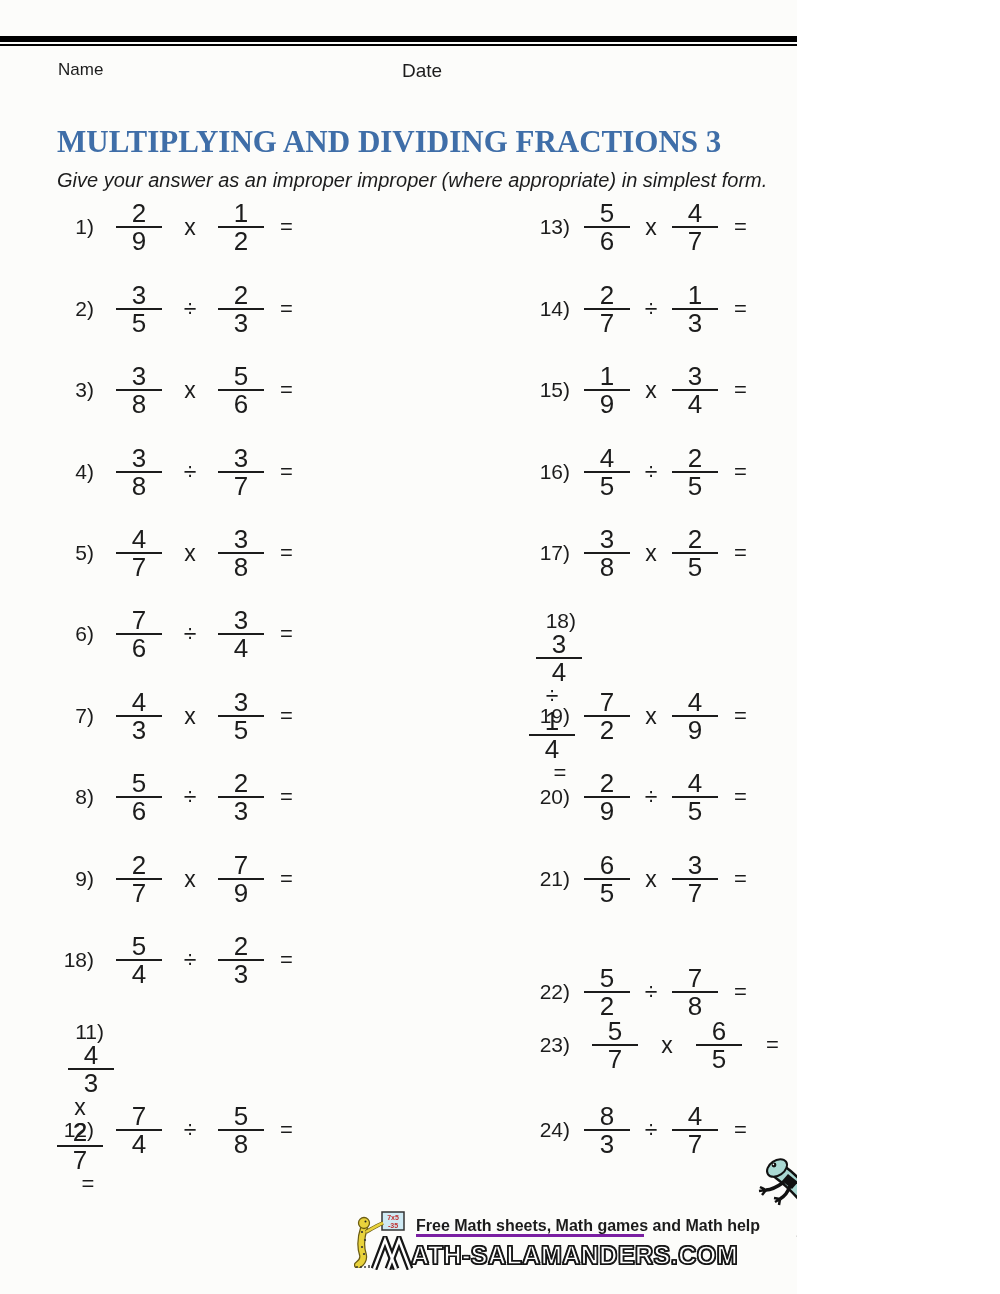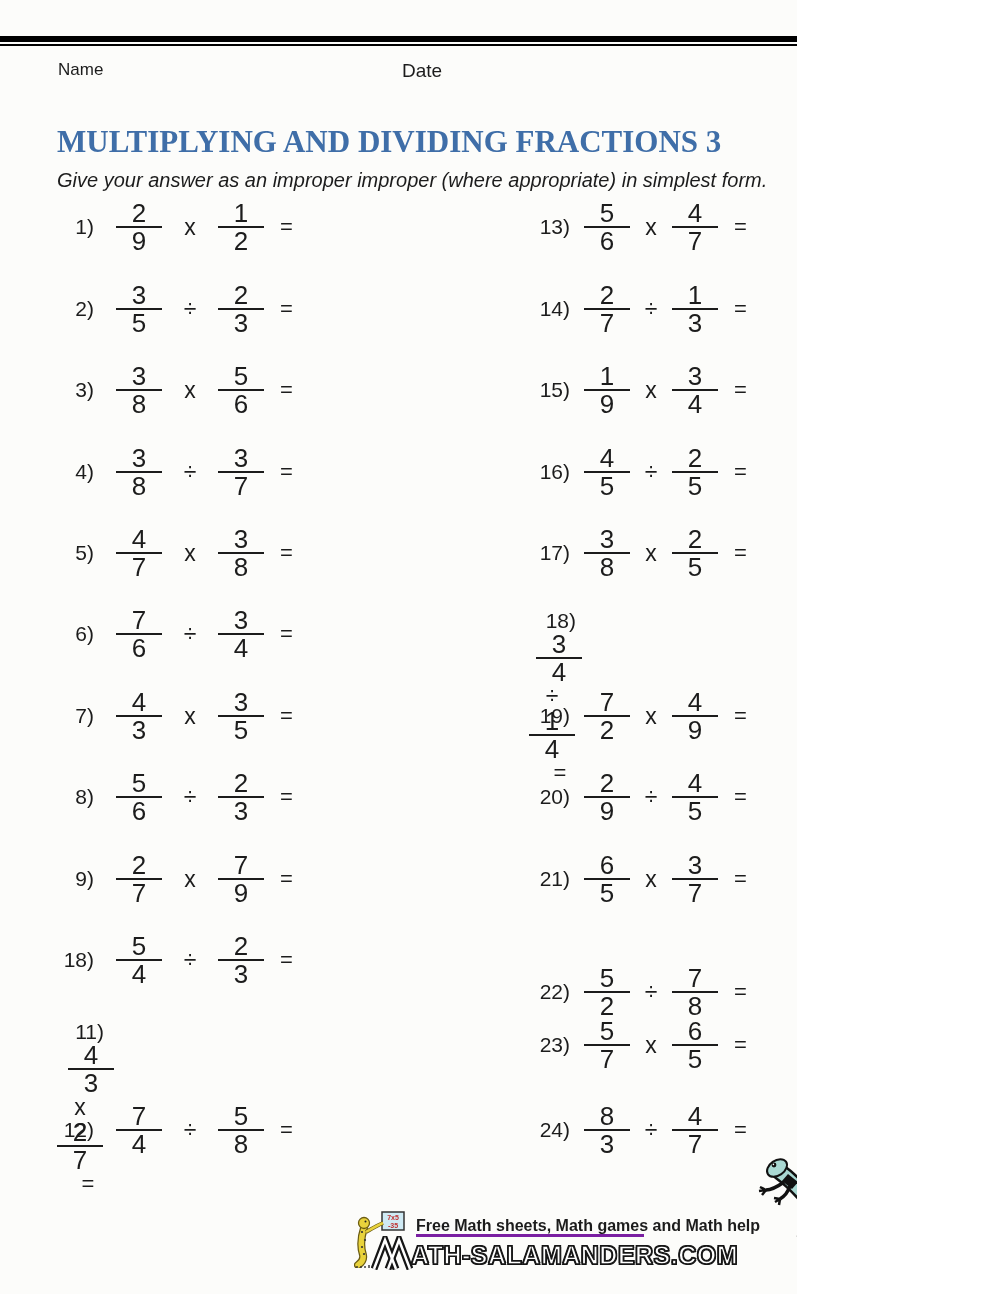--- a/index.html
+++ b/index.html
@@ -427,21 +427,21 @@
         <span class="fden">2</span>
       </span>
       <span class="op">÷</span>
       <span class="frac frac-b">
         <span class="fnum">7</span>
         <span class="fbar"></span>
         <span class="fden">8</span>
       </span>
       <span class="eq">=</span>
     </div>
-        <div class="problem col-right" style="top: 1020px;">
+        <div class="problem col-right" style="top: 1020px; gap: 8px;">
       <span class="pnum">23)</span>
       <span class="frac frac-a">
         <span class="fnum">5</span>
         <span class="fbar"></span>
         <span class="fden">7</span>
       </span>
       <span class="op">x</span>
       <span class="frac frac-b">
         <span class="fnum">6</span>
         <span class="fbar"></span>

